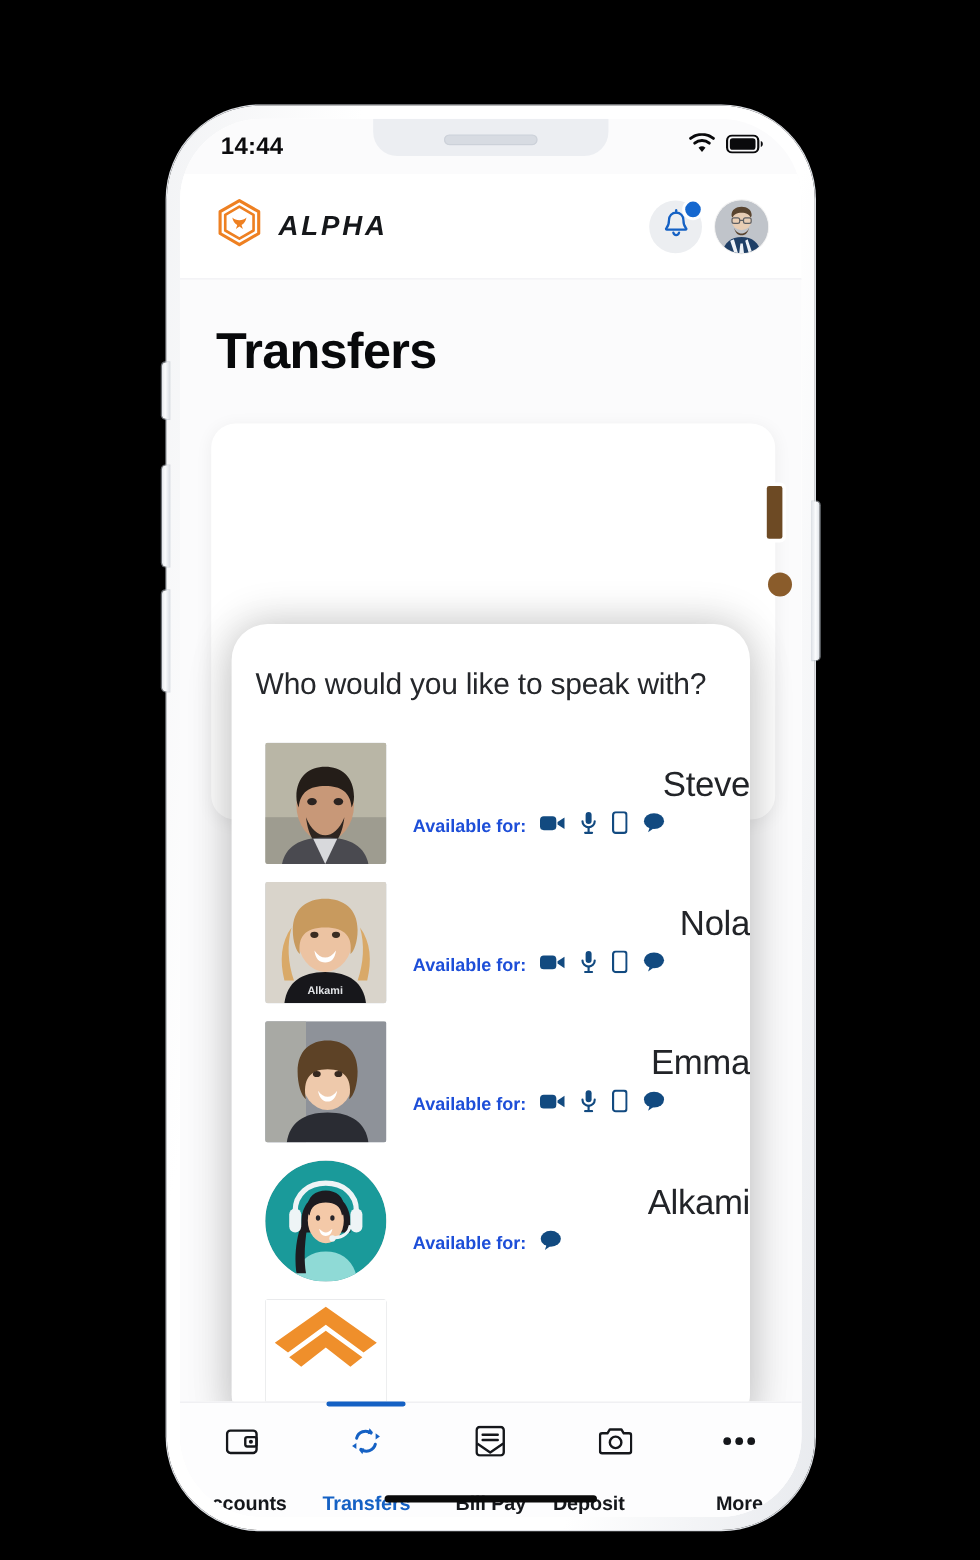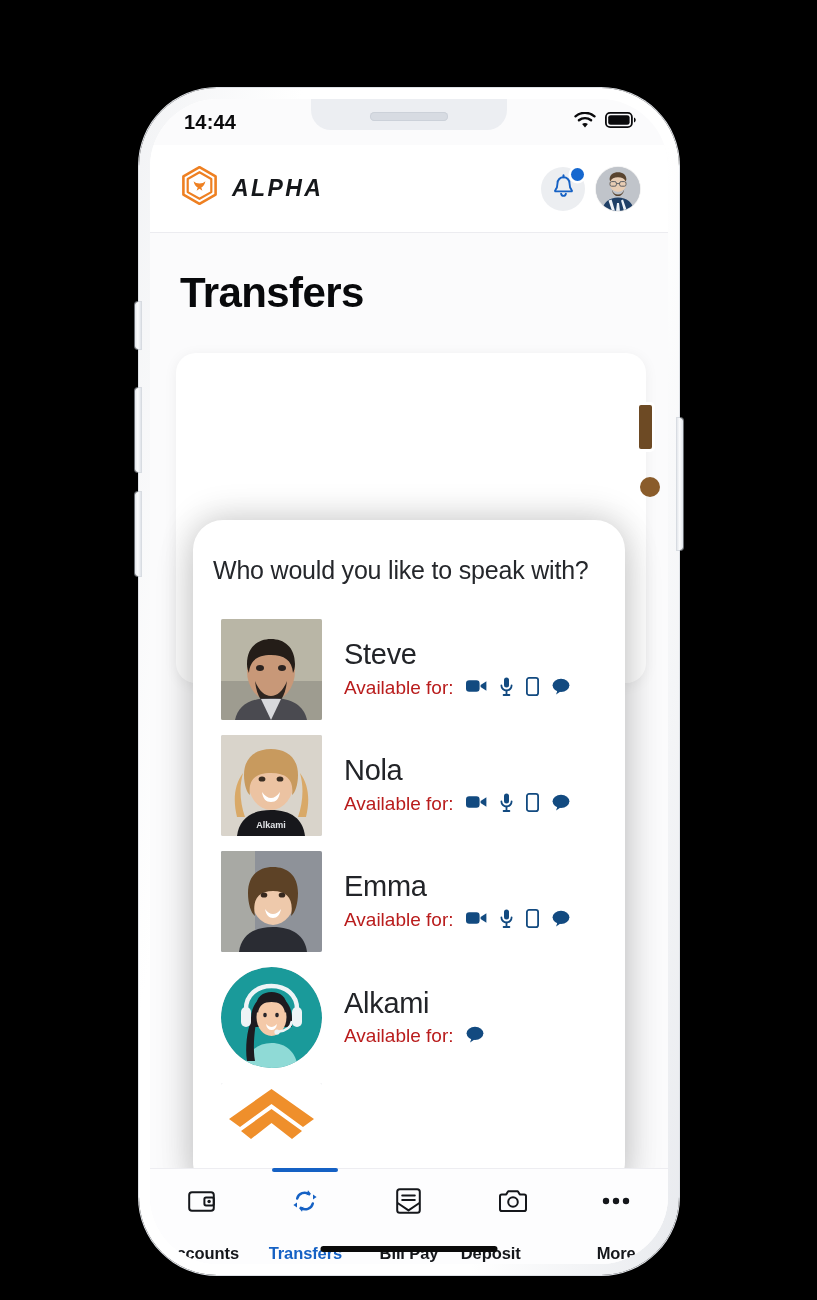--- a/index.html
+++ b/index.html
@@ -119,24 +119,24 @@
     padding:0 0 0 28px; height:116px;
   }
   .op-photo{
     width:101px; height:101px; flex:none; overflow:hidden;
     border-radius:2px; background:#cfd2d5;
   }
   .op-photo.round{ border-radius:50%; }
   .op-info{ flex:1; min-width:0; }
   .op-name{
     font-size:29px; color:#222428; font-weight:400;
-    letter-spacing:-.3px; line-height:1.12; margin-bottom:6px;
+    letter-spacing:-.3px; line-height:1.12; margin-bottom:6px;text-align:right;
   }
   .op-avail{ display:flex; align-items:center; gap:12px; }
-  .op-avail-label{ font-size:19px; color:#b91c1c; }
+  .op-avail-label{ font-size:15px; color:#1d4ed8;font-weight:bold; }
   .op-channels{ display:flex; align-items:center; gap:13px; }
 
   
   #tabbar{
     flex:none; height:96px; background:#fdfdfe;
     border-top:1px solid #ededf1;
     display:flex; align-items:flex-start; z-index:30; position:relative;
   }
   .tab{
     flex:1; position:relative;

